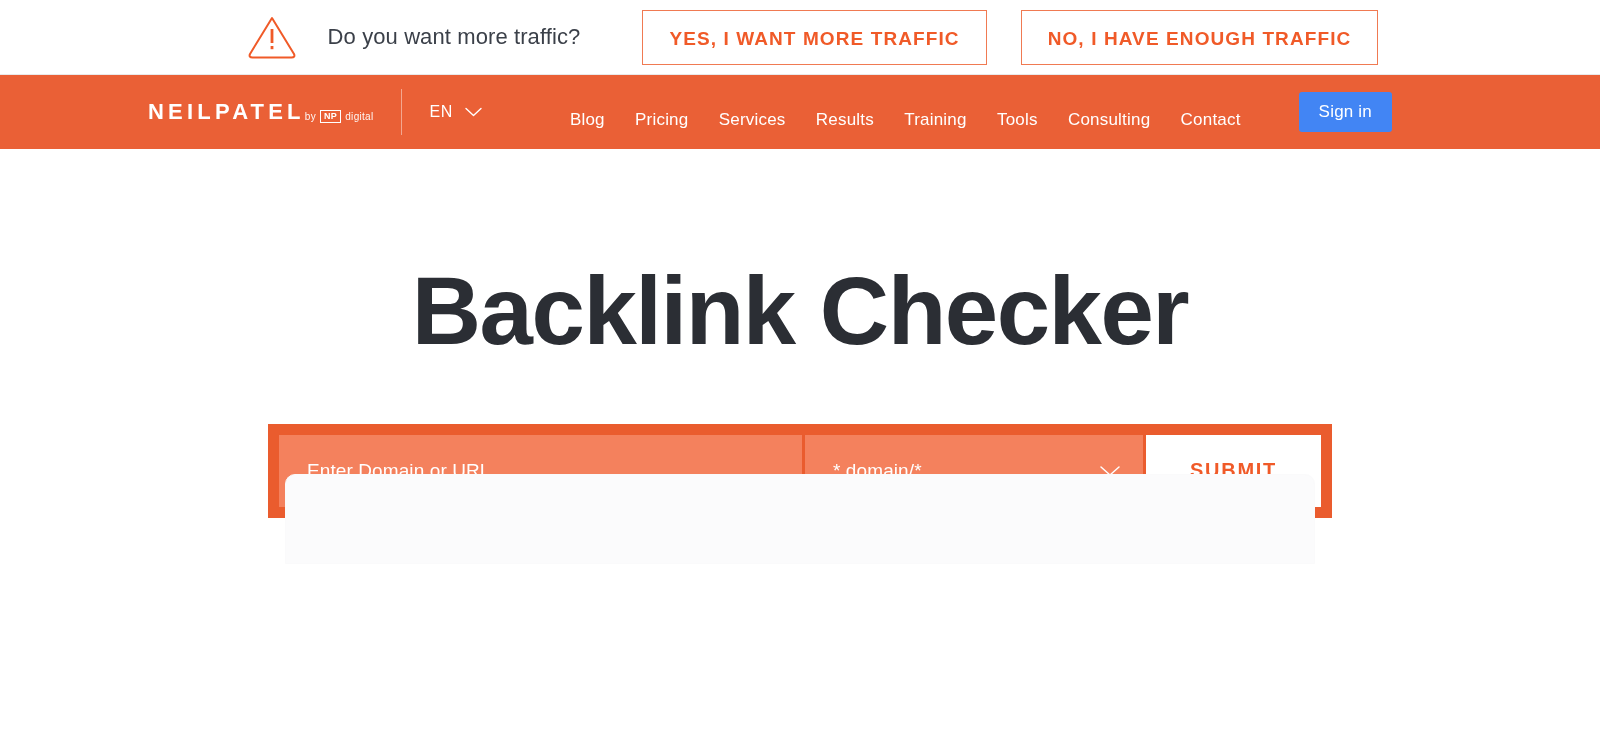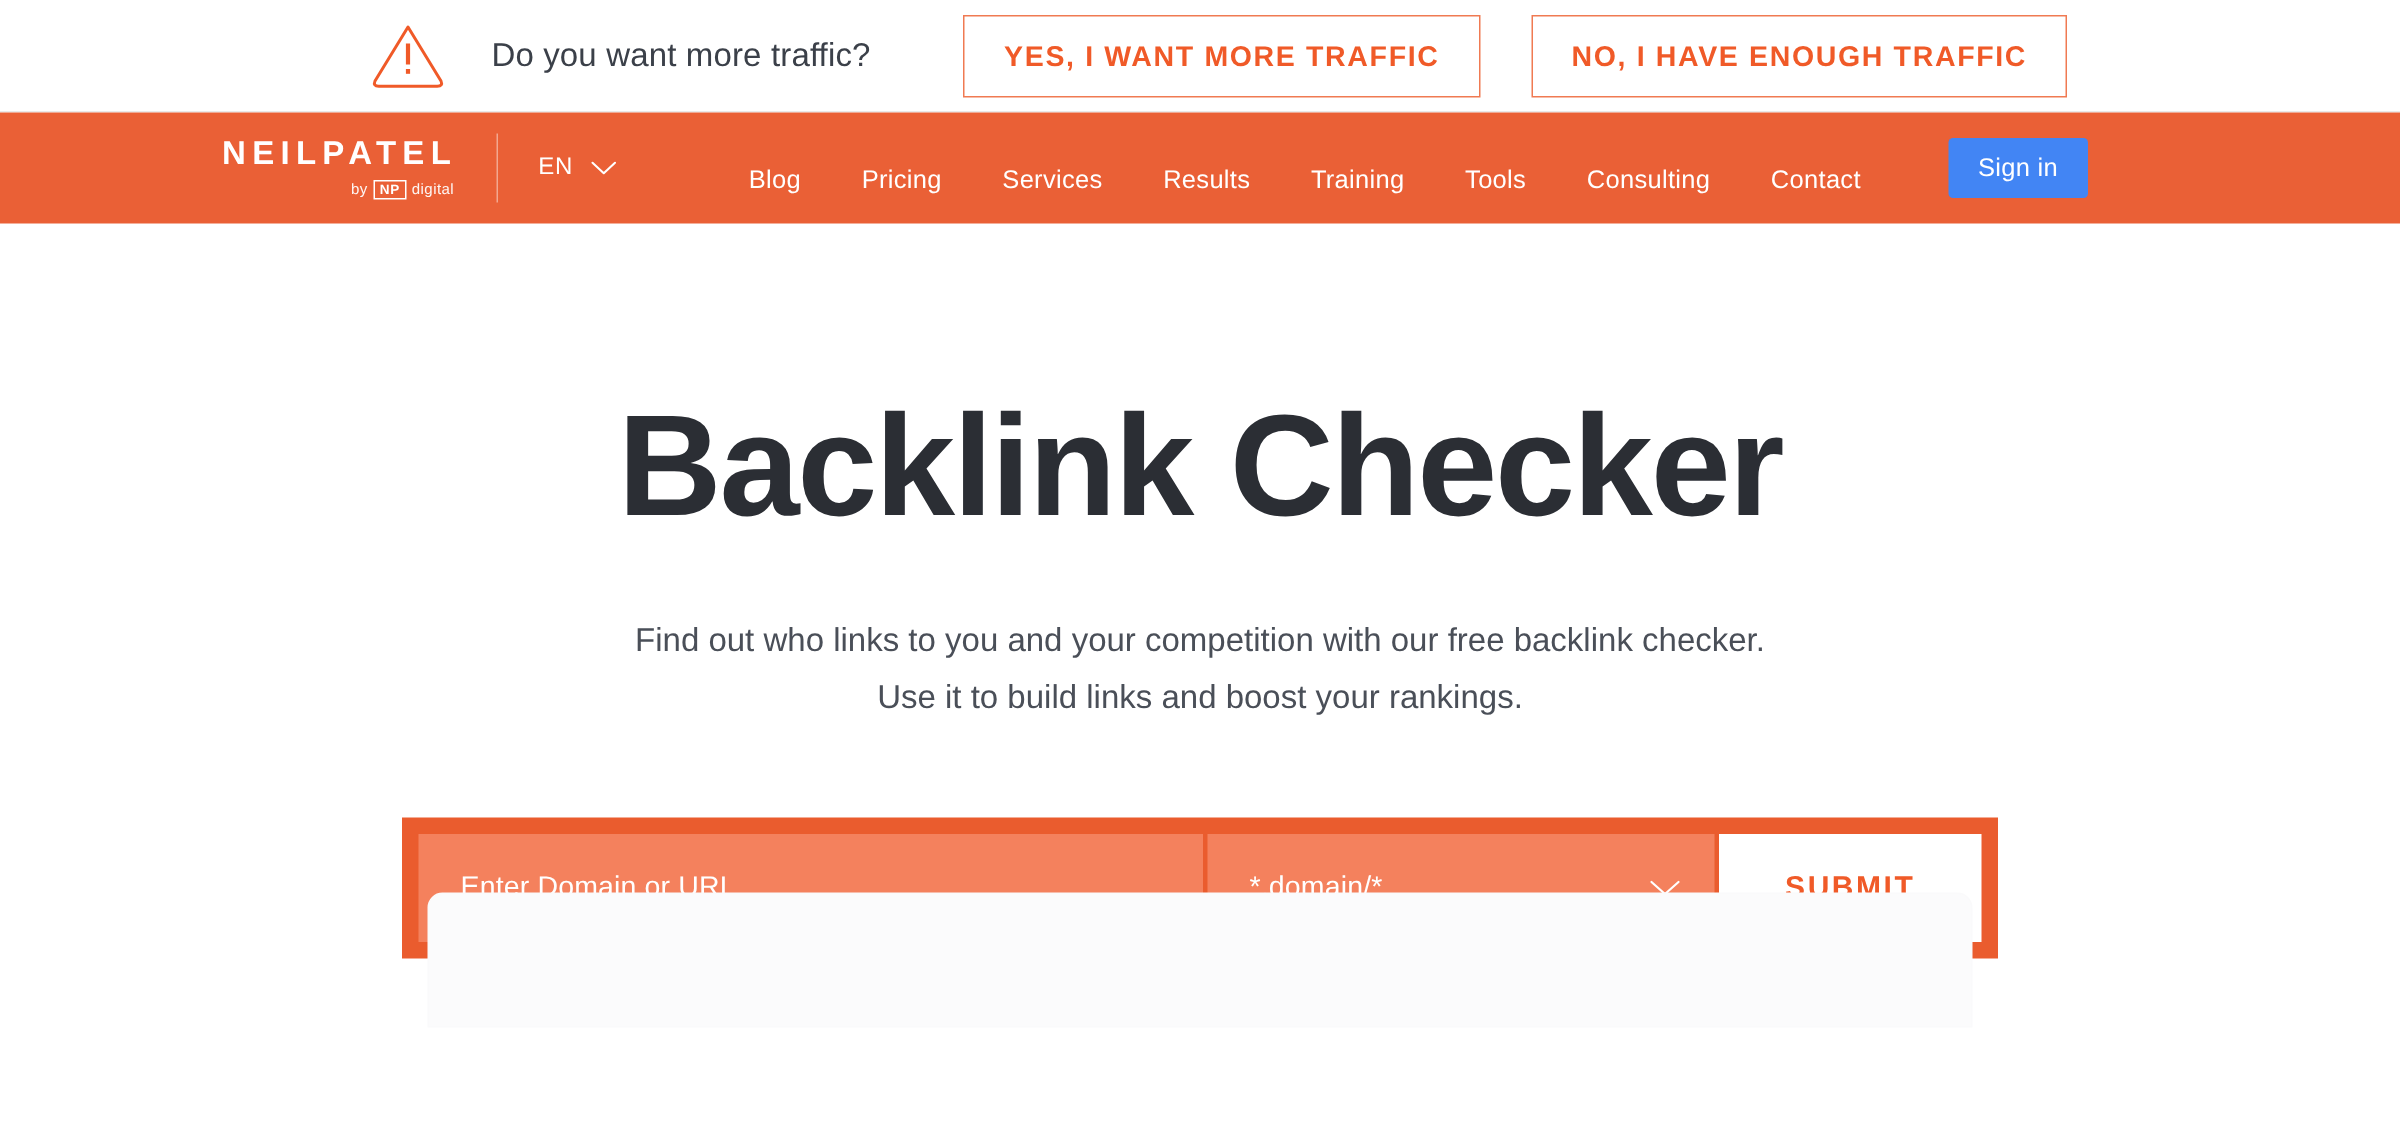--- a/index.html
+++ b/index.html
@@ -59,21 +59,21 @@
   .navbar {
     height: 74px;
     background: #ea6036;
     display: flex;
     align-items: center;
     padding-left: 148px;
     padding-right: 208px;
     position: relative;
   }
 
-  .brand { display: flex; flex-direction: column; align-items: flex-start; flex: none; }
+  .brand { display: flex; align-items: flex-start; flex: none; }
 
   .brand-name {
     color: #ffffff;
     font-size: 22px;
     font-weight: bold;
     letter-spacing: 4.2px;
     line-height: 1;
   }
 
   .brand-sub {
@@ -298,24 +298,20 @@
     <a class="nav-link">Contact</a>
   </div>
 
   <button class="signin-btn">Sign in</button>
 </div>
 
 <div class="hero">
 
   <h1 class="hero-title">Backlink Checker</h1>
 
-  <div class="hero-sub">
-    <div>Find out who links to you and your competition with our free backlink checker.</div>
-    <div>Use it to build links and boost your rankings.</div>
-  </div>
 
   <div class="search-wrap">
 
     <input class="domain-input" type="text" placeholder="Enter Domain or URL" style="">
 
     <div class="scope-select">
       <span class="scope-value">*.domain/*</span>
       <svg width="22" height="12" viewBox="0 0 22 12">
         <path d="M2 2 L11 10 L20 2" fill="none" stroke="#ffffff" stroke-width="1.5" stroke-linecap="round" stroke-linejoin="round"></path>
       </svg>

